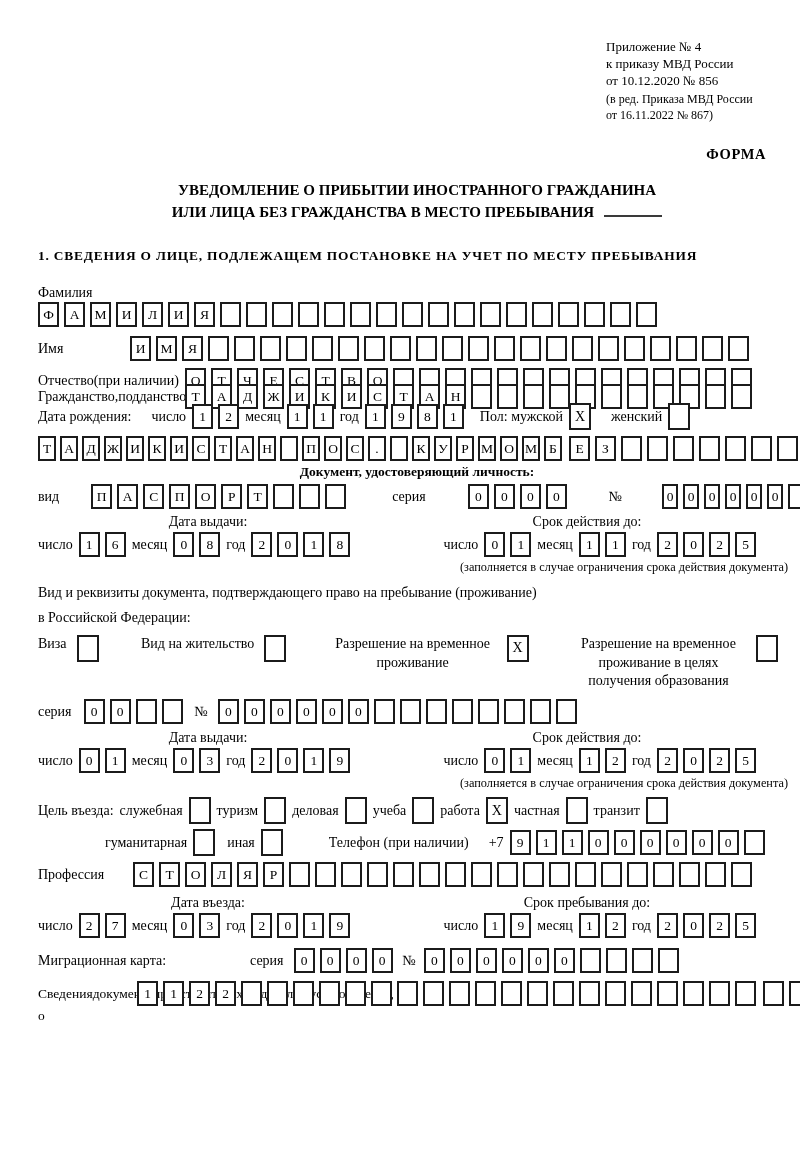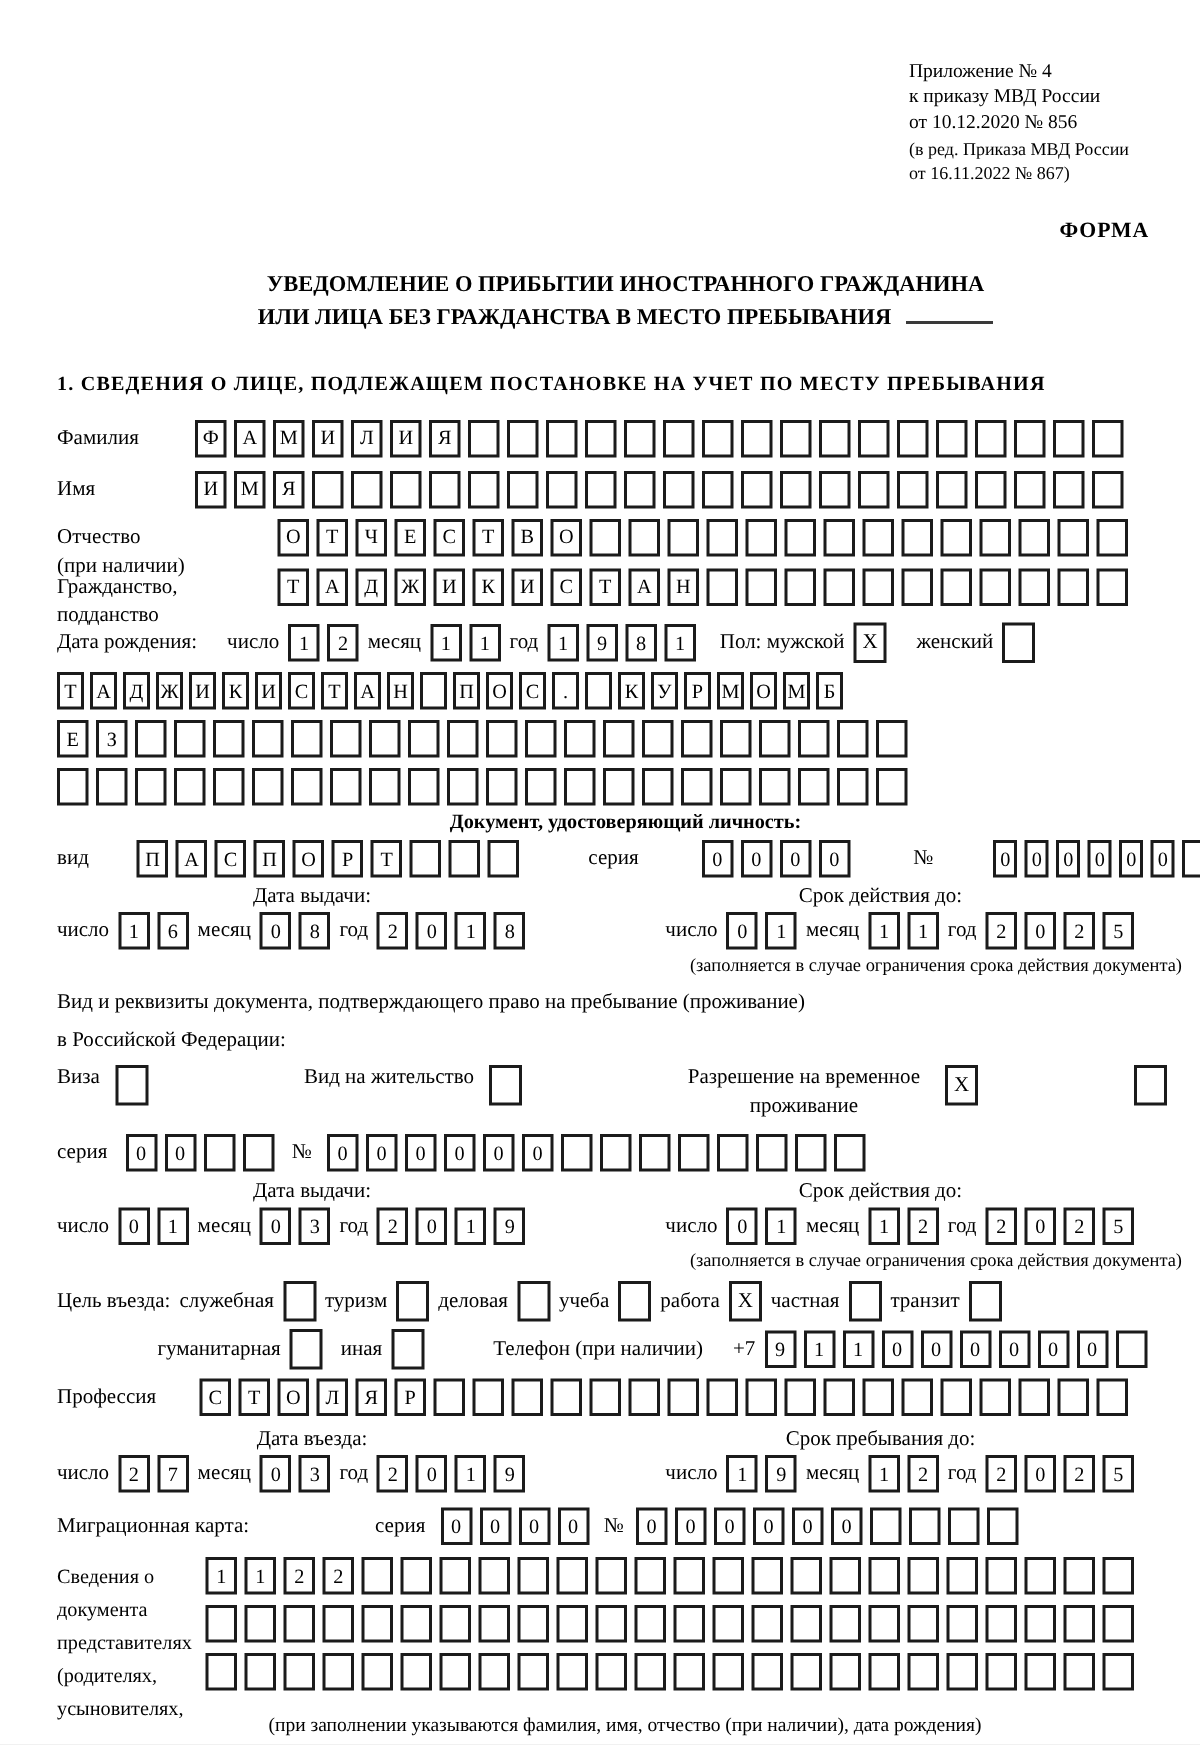--- a/index.html
+++ b/index.html
@@ -19,21 +19,21 @@
   .frow{display:flex;align-items:flex-start;}
   .irow{display:flex;align-items:center;font-size:14px;}
   .lbl{font-size:14px;line-height:1.4;flex-shrink:0;}
   .cells{display:flex;gap:5px;flex-wrap:nowrap;}
   .cell{width:21px;height:25px;border:2px solid #1b1b1b;box-sizing:border-box;
         display:flex;align-items:center;justify-content:center;font-size:13.5px;flex-shrink:0;background:#fff;}
   .cells.sm{gap:4px}.cells.sm .cell{width:18px;}
   .cells.xs{gap:5px}.cells.xs .cell{width:16px;}
   .cb{width:22px;height:27px;border:2px solid #1b1b1b;box-sizing:border-box;
       display:inline-flex;align-items:center;justify-content:center;font-size:14px;flex-shrink:0;background:#fff;}
-  .mlab{display:flex;flex-direction:column;}
+  .mlab{display:flex;flex-direction:row;}
   .dates-hdr{display:flex;font-size:14px;}
   .dh-left{width:340px;text-align:center;}
   .dh-right{flex:1;text-align:center;}
   .dates-row{display:flex;justify-content:space-between;align-items:center;margin-top:2px;}
   .dgroup{display:flex;align-items:center;gap:6px;font-size:14px;}
   .dgroup .cells{gap:5px;}
   .date-note{text-align:right;font-size:12.3px;padding-right:8px;margin-top:3px;}
   .opt{display:flex;align-items:flex-start;gap:10px;}
   .opt-lbl{font-size:14px;line-height:1.35;}
   .opt-lbl.c{text-align:center;}
@@ -57,21 +57,21 @@
 
   <div class="title">
     <div>УВЕДОМЛЕНИЕ О ПРИБЫТИИ ИНОСТРАННОГО ГРАЖДАНИНА</div>
     <div>
       <span>ИЛИ ЛИЦА БЕЗ ГРАЖДАНСТВА В МЕСТО ПРЕБЫВАНИЯ</span><span class="blank"></span>
     </div>
   </div>
 
   <div class="sec">1. СВЕДЕНИЯ О ЛИЦЕ, ПОДЛЕЖАЩЕМ ПОСТАНОВКЕ НА УЧЕТ ПО МЕСТУ ПРЕБЫВАНИЯ</div>
 
-  <div class="frow" style="margin-top:16px;">
+  <div class="frow" style="margin-top:16px;flex-direction:column;">
     <span class="lbl" style="width:92px;padding-top:3px;">Фамилия</span>
     <span class="cells">
         <span class="cell">Ф</span>
         <span class="cell">А</span>
         <span class="cell">М</span>
         <span class="cell">И</span>
         <span class="cell">Л</span>
         <span class="cell">И</span>
         <span class="cell">Я</span>
         <span class="cell"></span>
@@ -390,20 +390,21 @@
     </span>
     <span class="opt">
       <span class="opt-lbl">Вид на жительство</span>
       <span class="cb"></span>
     </span>
     <span class="opt">
       <span class="opt-lbl c" style="width:168px;">Разрешение на временное проживание</span>
       <span class="cb">X</span>
     </span>
     <span class="opt">
+      <span class="opt-lbl c" style="width:175px;">Разрешение на временное проживание в целях получения образования</span>
       <span class="cb"></span>
     </span>
   </div>
 
   <div class="irow" style="margin-top:8px;">
     <span>серия</span>
     <span class="cells" style="margin-left:12px;">
         <span class="cell">0</span>
         <span class="cell">0</span>
         <span class="cell"></span>

